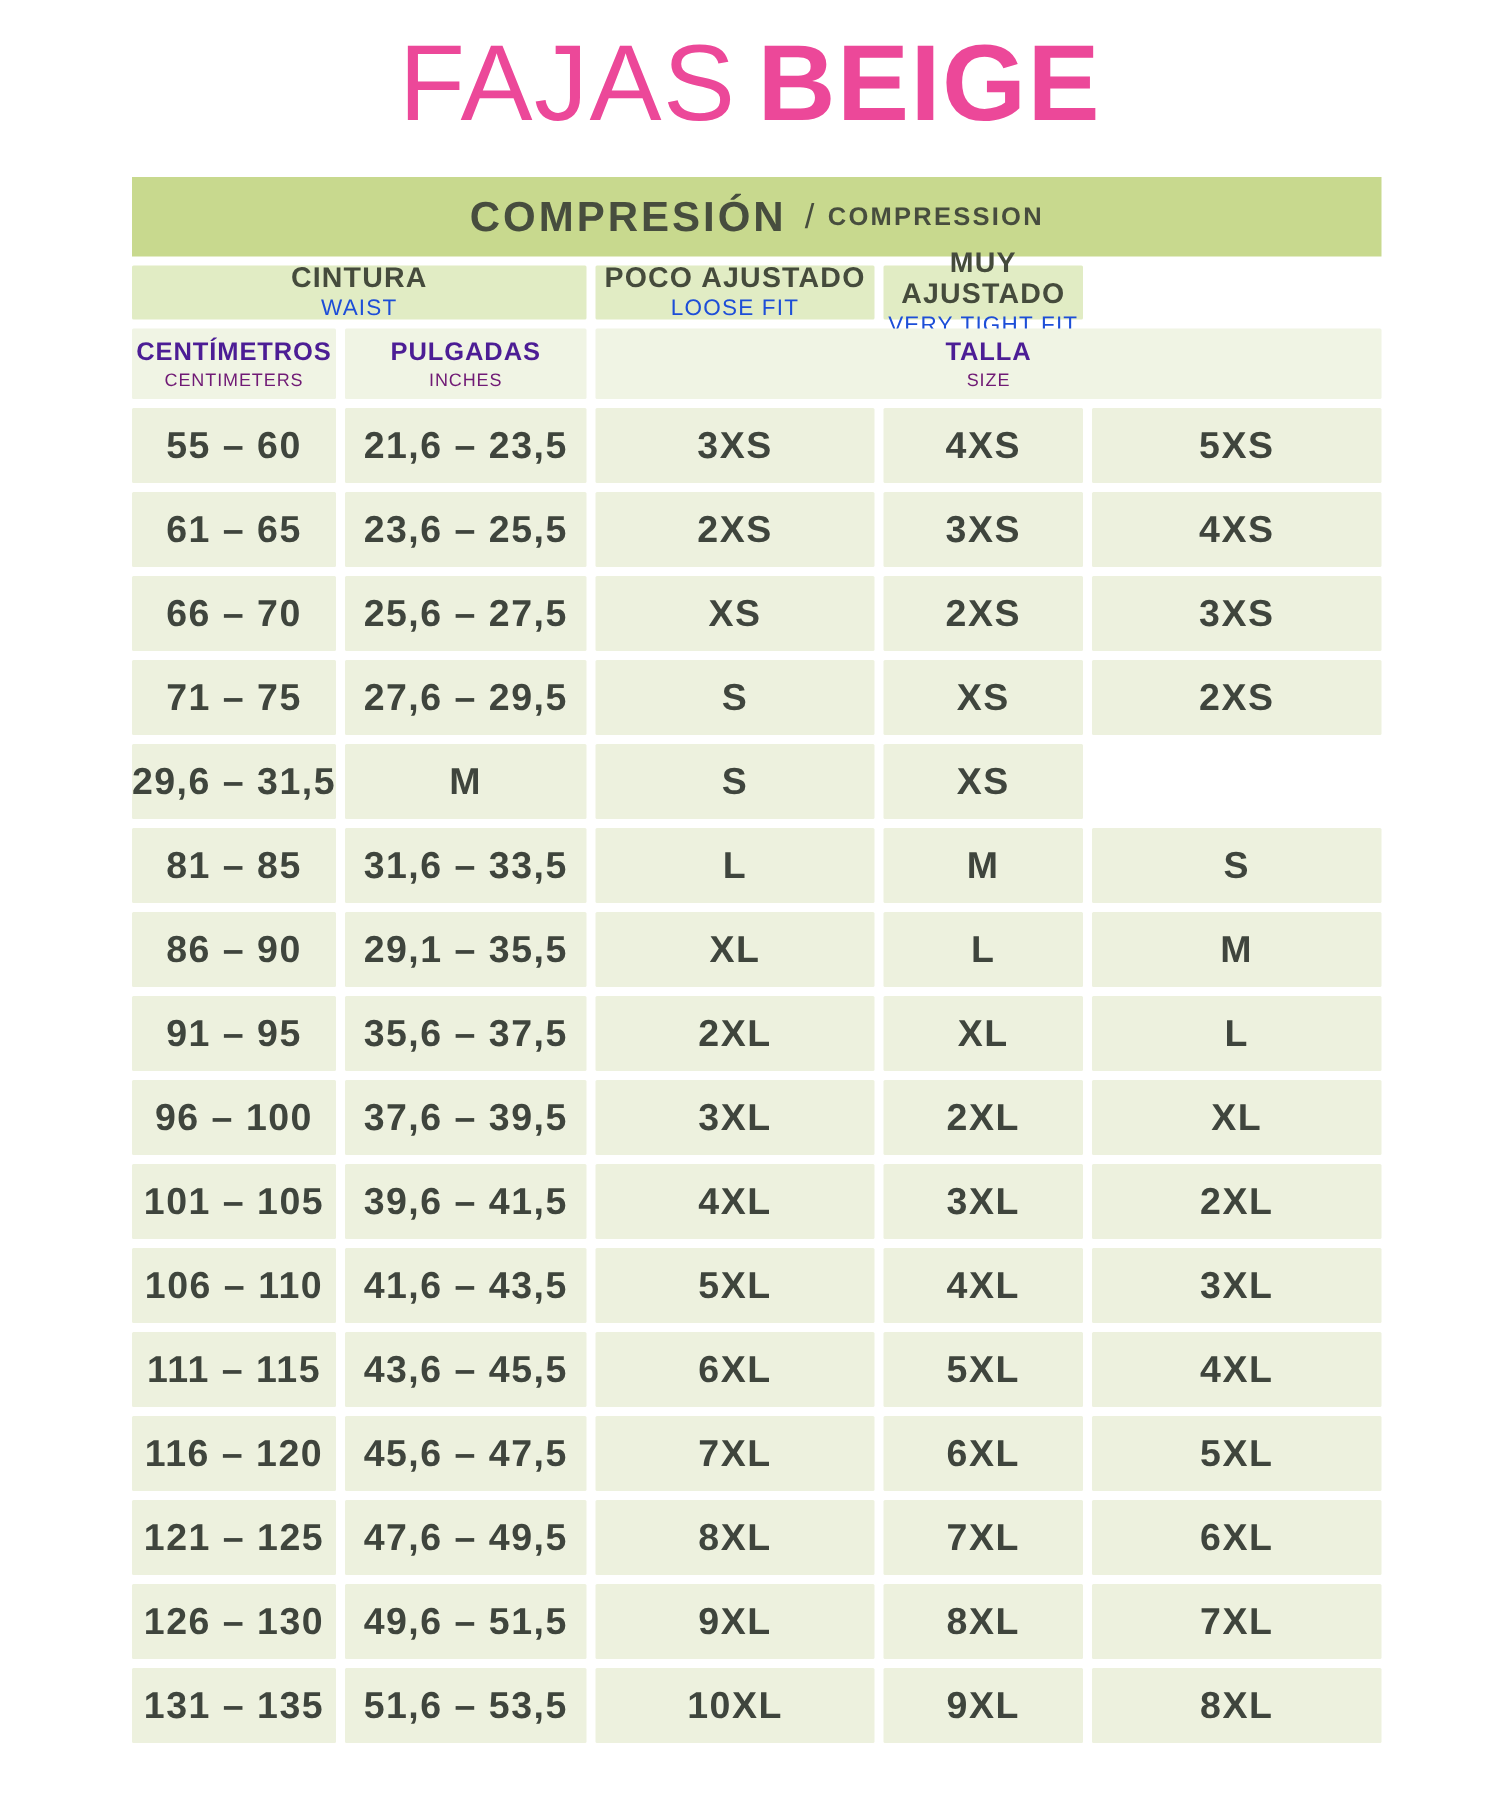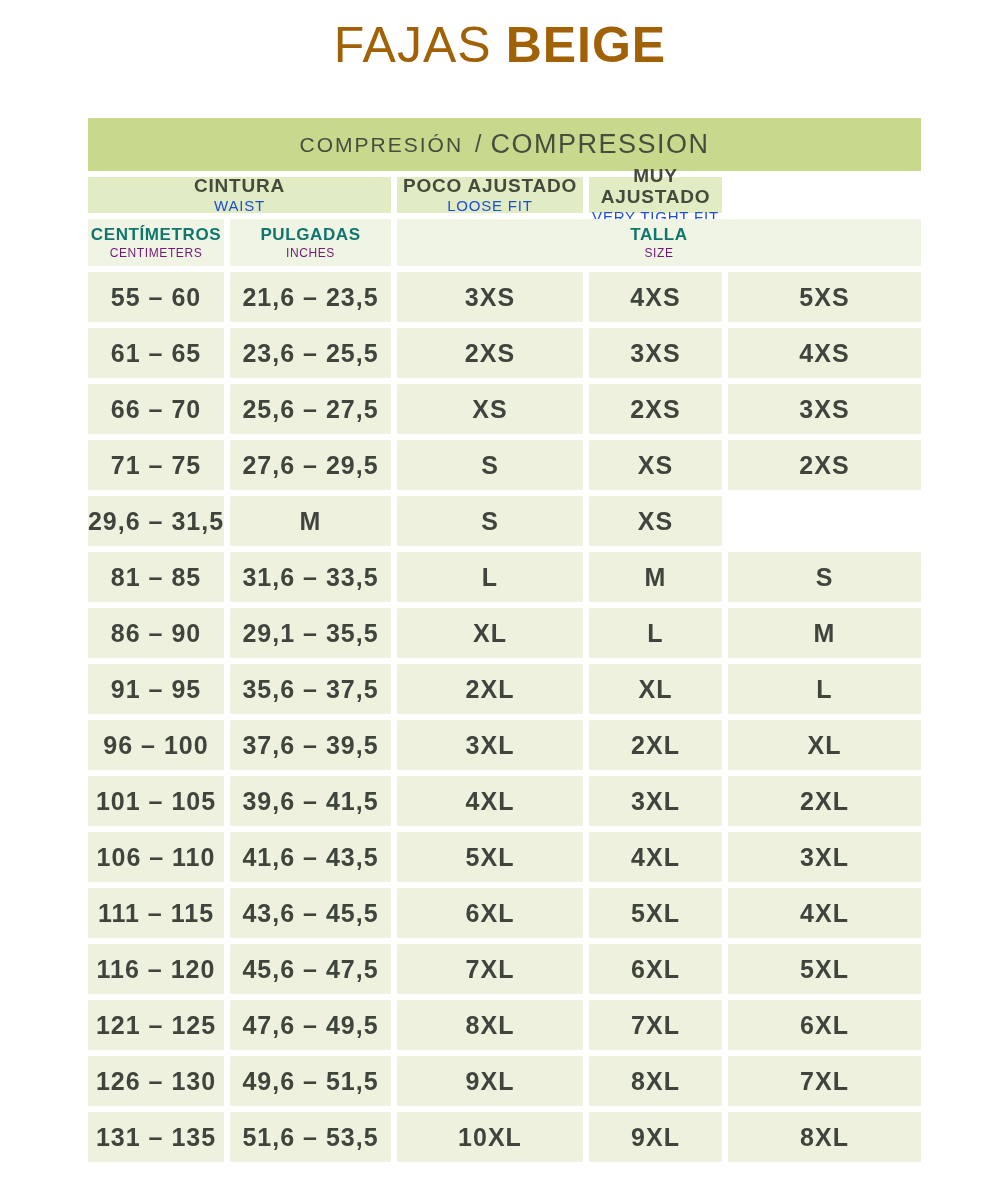--- a/index.html
+++ b/index.html
@@ -7,39 +7,39 @@
   .page {
     position:relative;
     width:1000px; height:1200px;
     background:#ffffff;
     overflow:hidden;
     font-family:"Liberation Sans","DejaVu Sans",sans-serif;
   }
   .title {
     position:absolute; top:20px; left:0; right:0;
     text-align:center;
-    font-size:50px; line-height:1.0;
-    color:#a16207;
+    font-size:72px; line-height:1.0;
+    color:#ec4899;
     letter-spacing:1px;
     white-space:nowrap;
   }
   .title .t-light { font-weight:300; }
   .title .t-bold  { font-weight:800; margin-left:14px; }
 
   .table-wrap { position:absolute; left:88px; top:118px; width:833px; }
 
   .band {
     height:53px; margin-bottom:6px;
     background:#c8d98e;
     display:flex; align-items:center; justify-content:center;
     color:#474d3e; white-space:nowrap;
   }
-  .band-es { font-weight:400; font-size:21px; letter-spacing:2px; }
+  .band-es { font-weight:700; font-size:28px; letter-spacing:2px; }
   .band-sep { font-size:23px; margin:0 9px 0 12px; font-weight:400; }
-  .band-en { font-size:27px; letter-spacing:1.5px; font-weight:400; }
+  .band-en { font-size:17px; letter-spacing:1.5px; font-weight:700; }
 
   .grid {
     display:grid;
     grid-template-columns:136px 161px 186px 133px 193px;
     column-gap:6px;
     margin-bottom:6px;
   }
   .cell {
     display:flex; flex-direction:column;
     align-items:center; justify-content:center;
@@ -48,21 +48,21 @@
     border-radius:1px;
   }
   .span2 { grid-column:1 / 3; }
   .span3 { grid-column:3 / 6; }
 
   .header1 .cell { height:36px; background:#e1ecc4; }
   .hdr-es { font-weight:700; font-size:19px; letter-spacing:0.8px; line-height:1.15; color:#454b3c; }
   .hdr-en { font-weight:400; font-size:15px; letter-spacing:0.8px; line-height:1.15; color:#1d4ed8; }
 
   .header2 .cell { height:47px; background:#f0f4e4; }
-  .sub-es { font-weight:700; font-size:17px; letter-spacing:0.6px; line-height:1.2; color:#0f766e; }
+  .sub-es { font-weight:700; font-size:17px; letter-spacing:0.6px; line-height:1.2; color:#4c1d95; }
   .sub-en { font-weight:400; font-size:12px; letter-spacing:0.6px; line-height:1.2; color:#701a75; }
 
   .data-row .cell {
     height:50px; background:#edf1de;
     font-size:25px; font-weight:700; letter-spacing:1px;
     white-space:nowrap;
   }
 </style>
 </head>
 <body>

